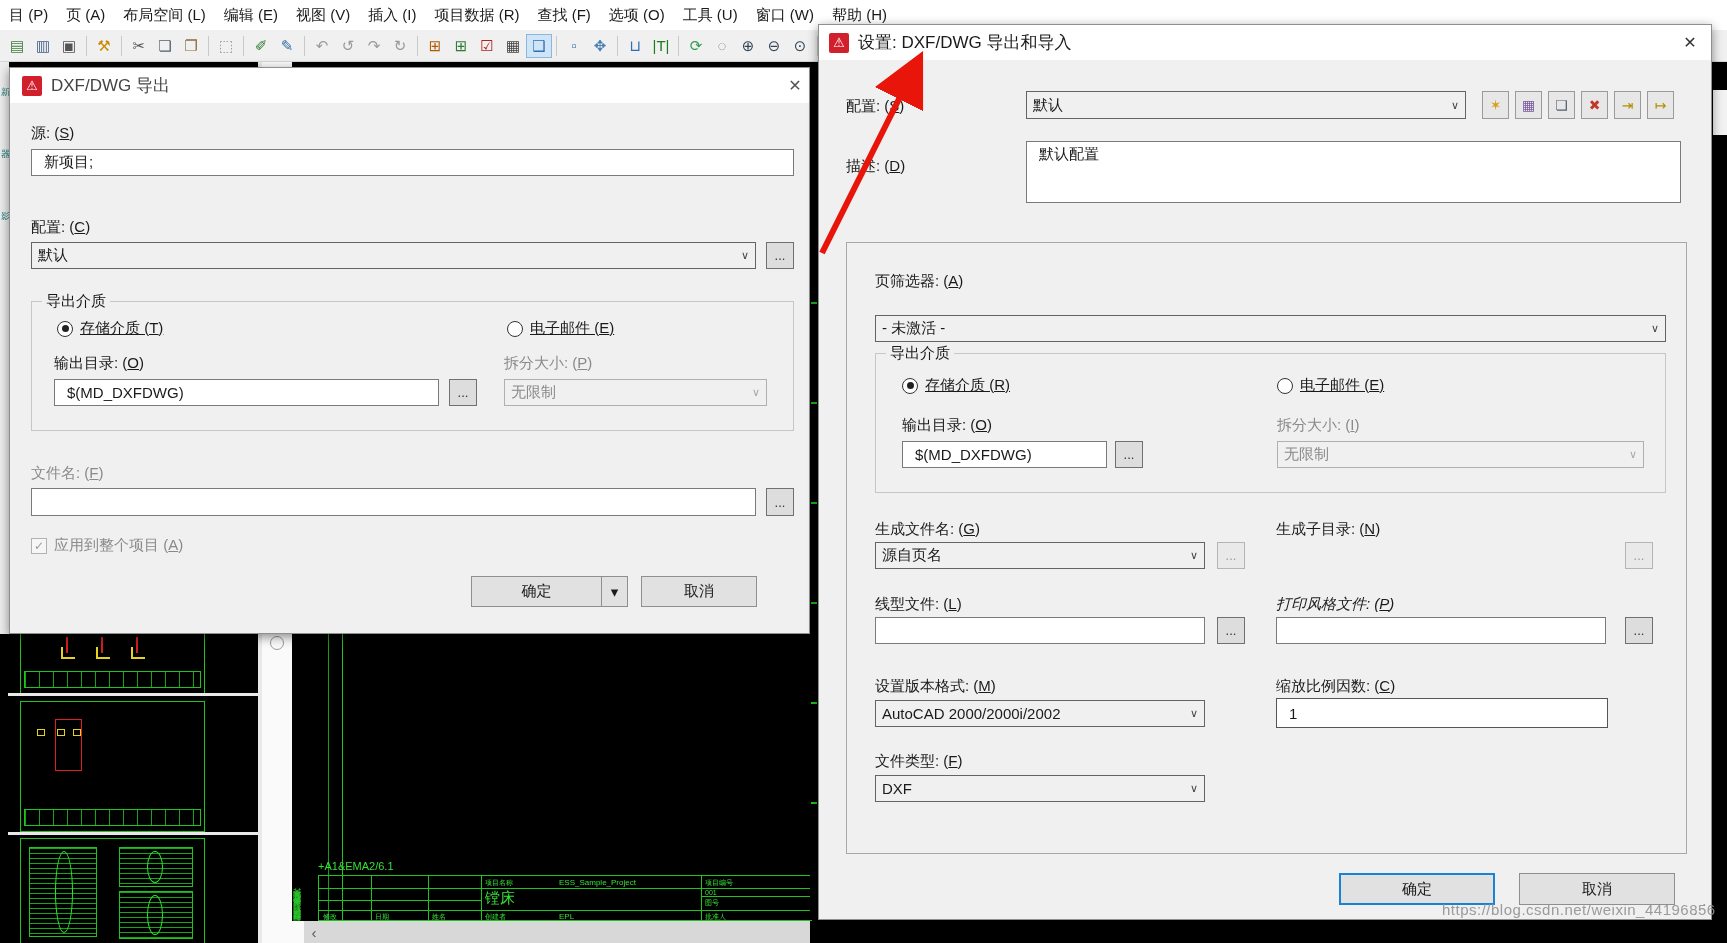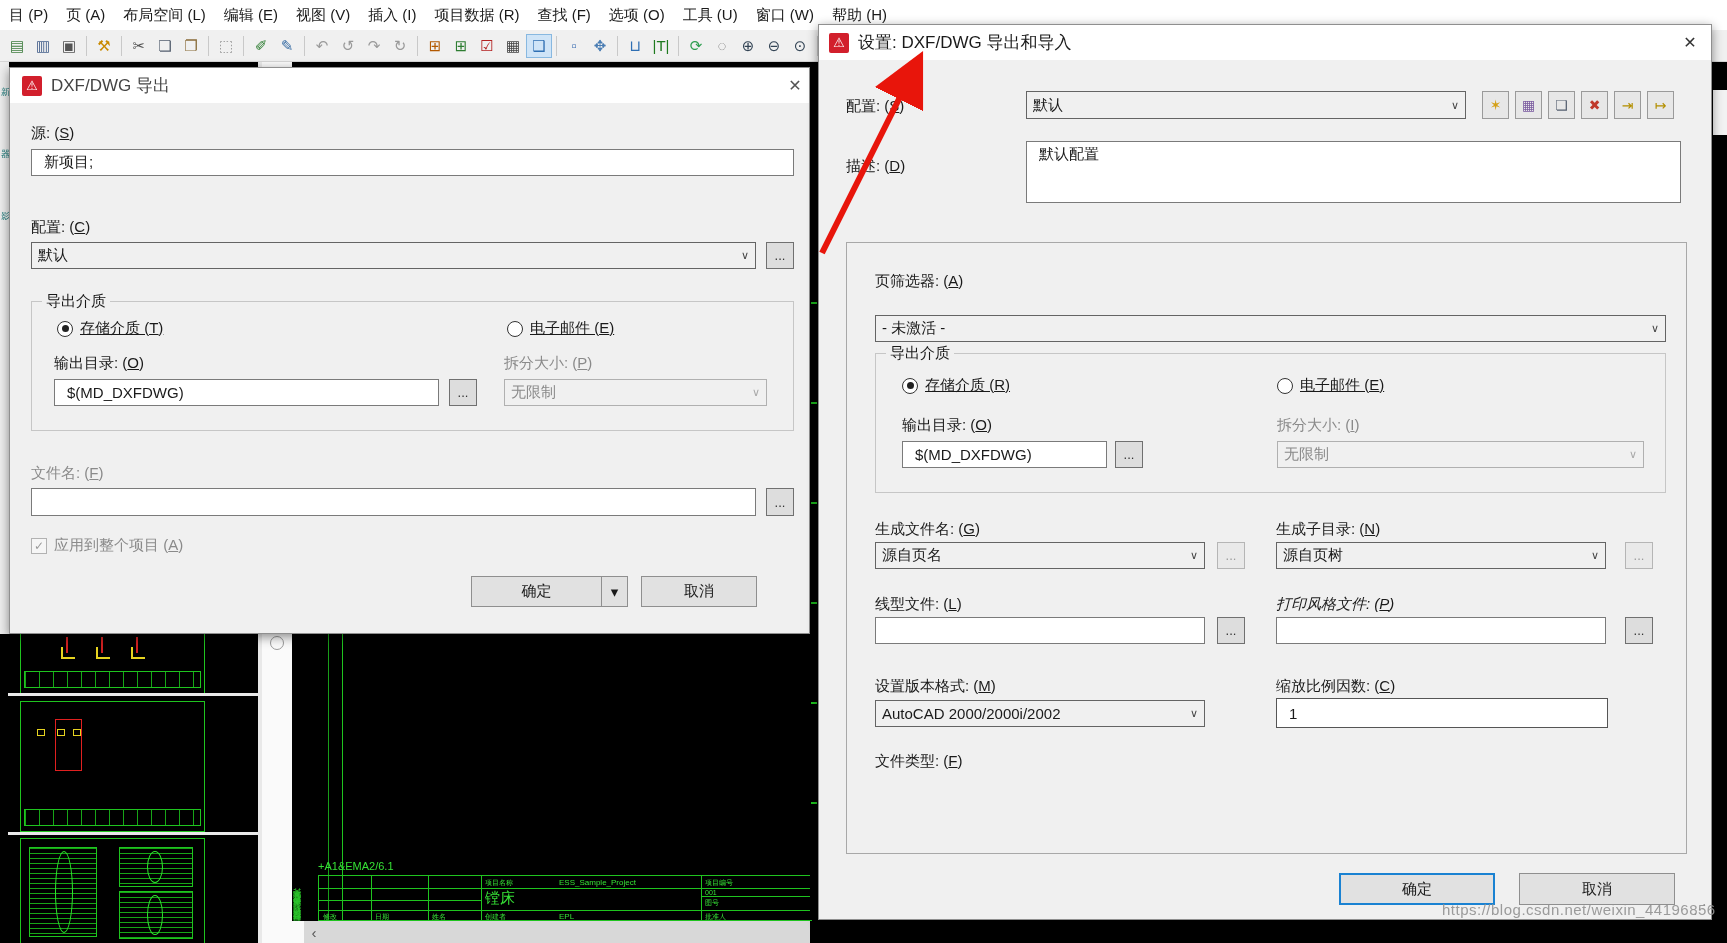--- a/index.html
+++ b/index.html
@@ -381,36 +381,36 @@
     <div class="tbox" style="left:26px;top:87px;width:205px;height:27px;">$(MD_DXFDWG)</div>
     <div class="dots-btn" style="left:239px;top:87px;width:28px;height:27px;">...</div>
     <div class="lbl dis mn" style="left:401px;top:62px;">拆分大小: (<u>I</u>)</div>
     <div class="combo dis" style="left:401px;top:87px;width:367px;height:27px;">无限制</div>
   </div>
 
   <div class="lbl mn" style="left:56px;top:495px;">生成文件名: (<u>G</u>)</div>
   <div class="combo" style="left:56px;top:517px;width:330px;height:27px;">源自页名</div>
   <div class="dots-btn dis" style="left:398px;top:517px;width:28px;height:27px;">...</div>
   <div class="lbl mn" style="left:457px;top:495px;">生成子目录: (<u>N</u>)</div>
-  <div class="combo" style="left:457px;top:517px;width:330px;height:27px;">源自页树</div>
   <div class="dots-btn dis" style="left:806px;top:517px;width:28px;height:27px;">...</div>
 
   <div class="lbl mn" style="left:56px;top:570px;">线型文件: (<u>L</u>)</div>
   <div class="tbox" style="left:56px;top:592px;width:330px;height:27px;"></div>
   <div class="dots-btn" style="left:398px;top:592px;width:28px;height:27px;">...</div>
   <div class="lbl mn" style="left:457px;top:570px;font-style:italic;">打印风格文件: (<u>P</u>)</div>
   <div class="tbox" style="left:457px;top:592px;width:330px;height:27px;"></div>
   <div class="dots-btn" style="left:806px;top:592px;width:28px;height:27px;">...</div>
 
   <div class="lbl mn" style="left:56px;top:652px;">设置版本格式: (<u>M</u>)</div>
   <div class="combo" style="left:56px;top:675px;width:330px;height:27px;">AutoCAD 2000/2000i/2002</div>
   <div class="lbl mn" style="left:457px;top:652px;">缩放比例因数: (<u>C</u>)</div>
   <div class="tbox" style="left:457px;top:673px;width:332px;height:30px;border-color:#555;">1</div>
 
   <div class="lbl mn" style="left:56px;top:727px;">文件类型: (<u>F</u>)</div>
+  <div class="combo" style="left:56px;top:750px;width:330px;height:27px;">DXF</div>
 
   <div class="btn focus" style="left:520px;top:848px;width:156px;height:32px;">确定</div>
   <div class="btn" style="left:700px;top:848px;width:156px;height:32px;">取消</div>
   <div id="grip">⋰</div>
 </div>
 
 <svg class="abs" style="left:790px;top:35px;z-index:40;pointer-events:none;" width="170" height="230">
   <defs>
     <marker id="ah" markerWidth="9" markerHeight="9" refX="6" refY="4.5" orient="auto">
       <path d="M0,0 L9,4.5 L0,9 z" fill="#e8150b"></path>

